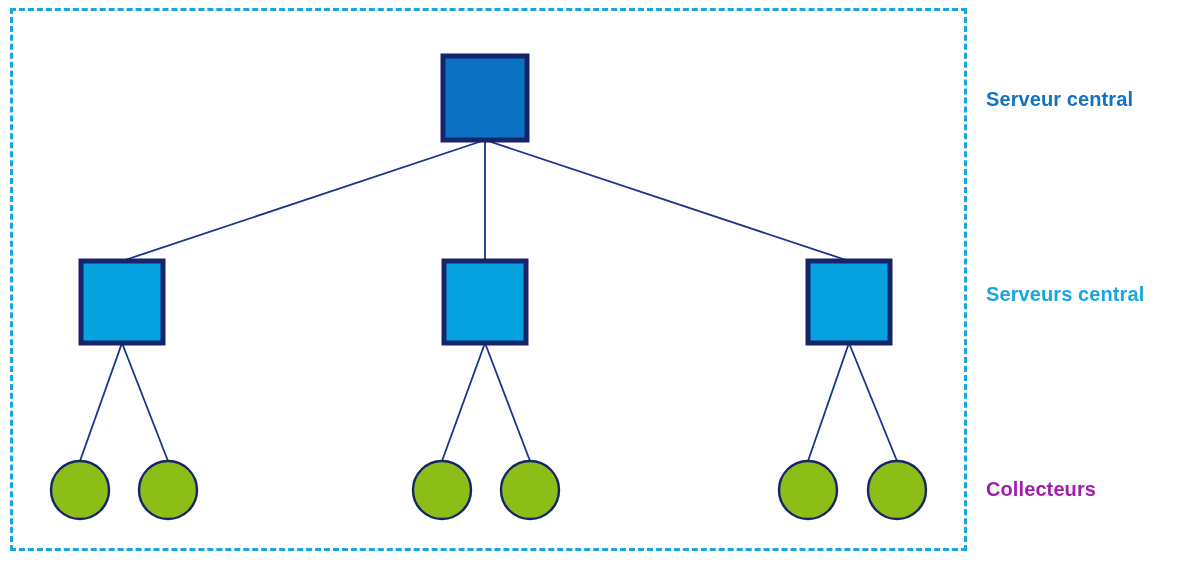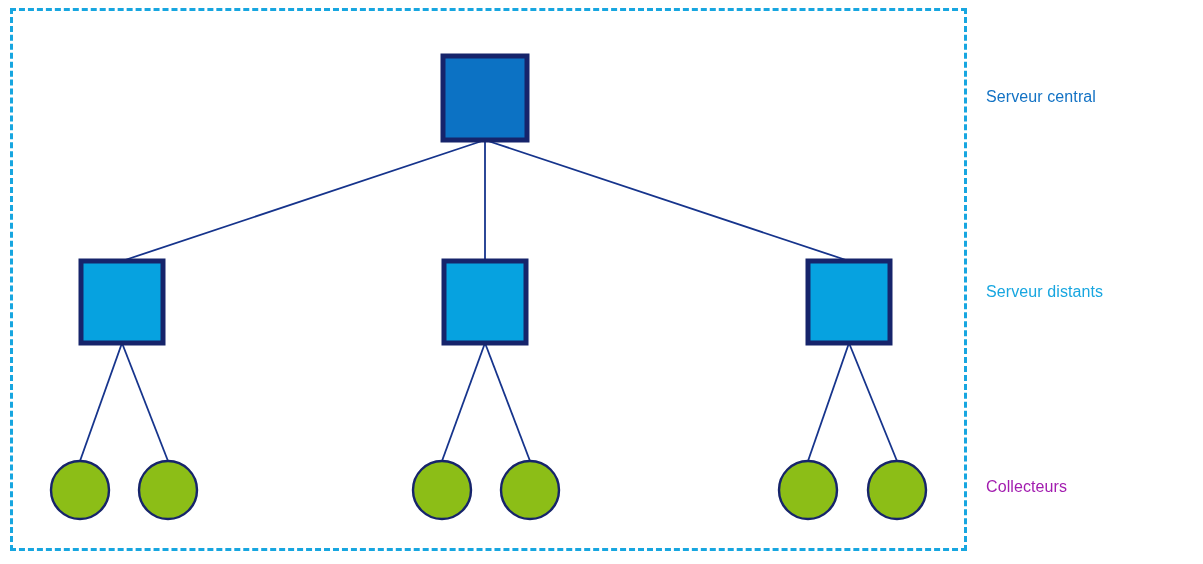--- a/index.html
+++ b/index.html
@@ -30,22 +30,22 @@
   
   #canvas {
     position: absolute;
     left: 0;
     top: 0;
     width: 1203px;
     height: 564px;
   }
   .tier-label {
     position: absolute;
-    font-weight: normal;
-    font-size: 16px;
+    font-weight: bold;
+    font-size: 20px;
     white-space: nowrap;
     letter-spacing: 0.1px;
   }
   #label-central {
     left: 986px;
     top: 88px;
     color: #1272c4;
   }
   #label-remote {
     left: 986px;
@@ -97,17 +97,17 @@
       <circle cx="168" cy="490" r="29" fill="#8cbe17" stroke="#16246b" stroke-width="2.4"></circle>
       <circle cx="442" cy="490" r="29" fill="#8cbe17" stroke="#16246b" stroke-width="2.4"></circle>
       <circle cx="530" cy="490" r="29" fill="#8cbe17" stroke="#16246b" stroke-width="2.4"></circle>
       <circle cx="808" cy="490" r="29" fill="#8cbe17" stroke="#16246b" stroke-width="2.4"></circle>
       <circle cx="897" cy="490" r="29" fill="#8cbe17" stroke="#16246b" stroke-width="2.4"></circle>
     </g>
   </svg>
 
   <div class="tier-label" id="label-central">Serveur central</div>
 
-  <div class="tier-label" id="label-remote">Serveur distants</div>
+  <div class="tier-label" id="label-remote">Serveurs central</div>
 
   <div class="tier-label" id="label-collectors">Collecteurs</div>
 
 </div>
 
 </body></html>

